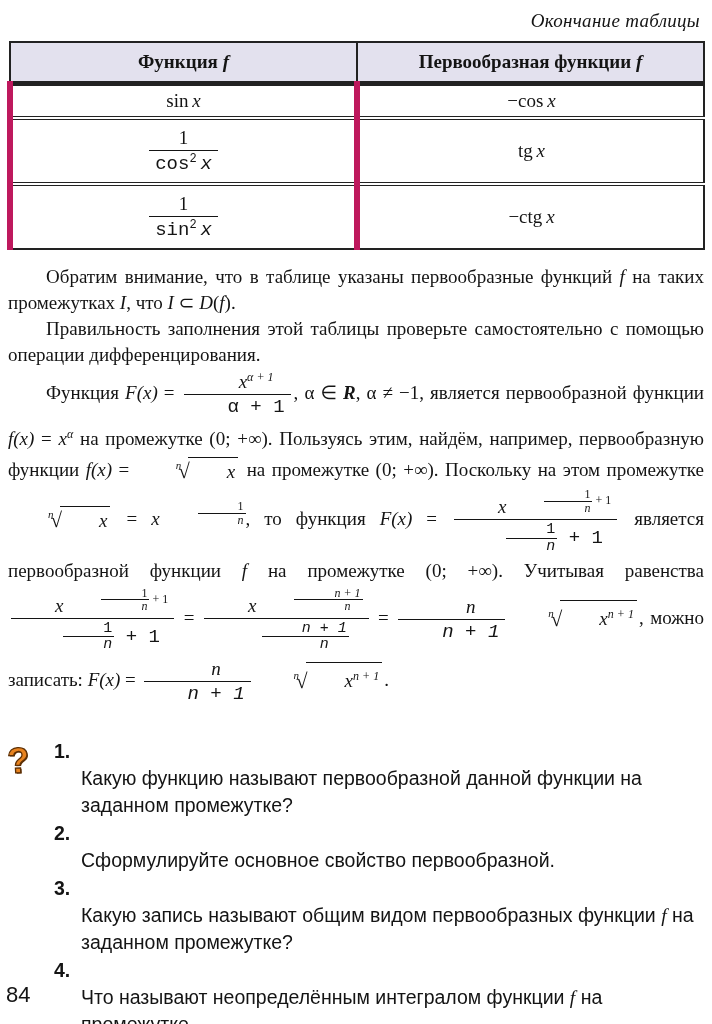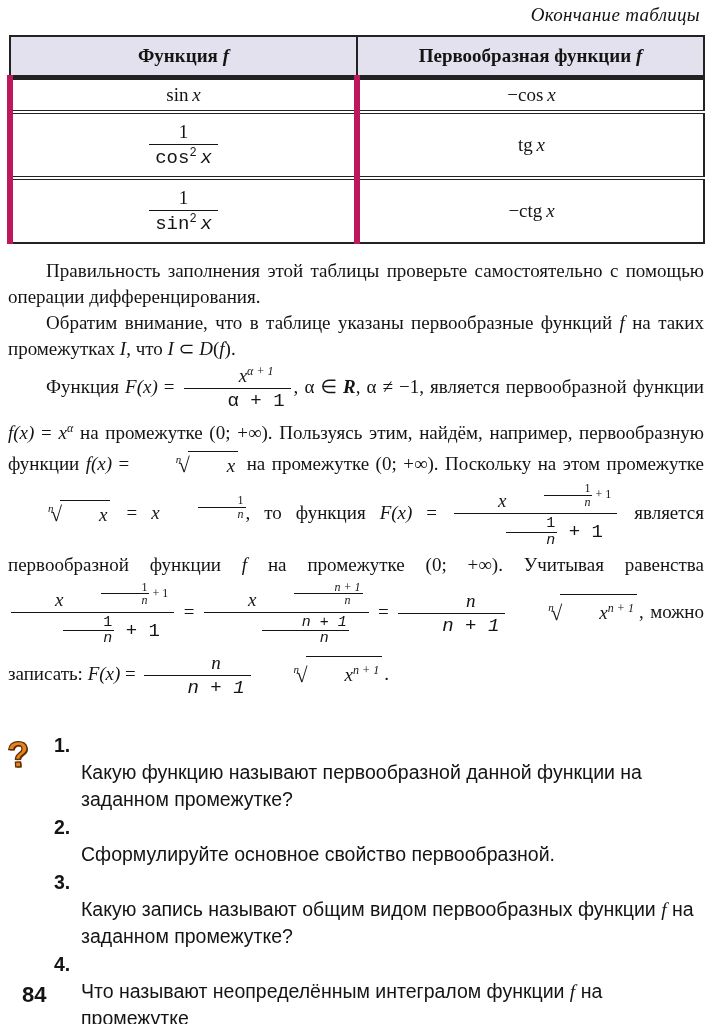--- a/index.html
+++ b/index.html
@@ -1,20 +1,20 @@
 <!DOCTYPE html>
 <html><head>
 <meta charset="utf-8">
 <style>
   html,body{margin:0;padding:0;background:#9e9e9e;}
   .page{position:relative;width:712px;height:1024px;background:#ffffff;
         font-family:"Liberation Serif",serif;color:#141414;overflow:hidden;}
   
   .running-head{text-align:right;font-style:italic;font-size:19px;
-                padding:4px 12px 9px 0;letter-spacing:0.3px;}
+                padding:10px 12px 9px 0;letter-spacing:0.3px;}
   
   table.antider{width:698px;margin:0 auto;border-collapse:collapse;
                 border:2.5px solid #222;font-size:19px;}
   table.antider th{background:#e3e1ee;font-weight:bold;font-size:19px;
                    padding:8px 4px;border-left:2px solid #222;border-right:2px solid #222;
                    border-bottom:5px solid #222;}
   table.antider td{text-align:center;padding:4px 12px;
                    border-left:6px solid #be185d;border-right:2px solid #222;
                    border-top:4px double #222;}
   .v{font-style:italic;}
@@ -43,22 +43,22 @@
   .questions{display:flex;margin:30px 10px 0 14px;font-family:"Liberation Sans",sans-serif;}
   .q-icon{width:40px;flex:0 0 40px;font-size:36px;font-weight:800;
           transform:rotate(-3deg);line-height:1;padding-top:4px;
           -webkit-text-stroke:1.3px #5c2f05;text-shadow:1px 1px 0 #5c2f05;}
   .q-list{flex:1;}
   .q-item{display:flex;font-size:19.5px;line-height:27px;margin-bottom:1px;}
   .q-num{flex:0 0 27px;font-weight:bold;}
   .q-text{flex:1;margin-top:27px;}
   .mathvar{font-family:"Liberation Serif",serif;font-style:italic;}
   
-  .page-number{position:absolute;left:22px;bottom:16px;
-               font-family:"Liberation Sans",sans-serif;font-weight:bold;font-size:22px;}
+  .page-number{position:absolute;left:6px;bottom:16px;
+               font-family:"Liberation Sans",sans-serif;font-weight:normal;font-size:22px;}
 </style>
 </head>
 <body>
 
 <div class="page">
 
   <div class="running-head">Окончание таблицы</div>
 
   <table class="antider">
     <thead>
@@ -77,22 +77,22 @@
         <td><span>tg</span> <span class="v">x</span></td>
       </tr>
       <tr>
         <td><span class="frac"><span class="num">1</span><span class="den"><span>sin</span><sup>2</sup> <span class="v">x</span></span></span></td>
         <td><span>−ctg</span> <span class="v">x</span></td>
       </tr>
     </tbody>
   </table>
 
   <div class="bodytext">
+    <p><span>Обратим внимание, что в таблице указаны первообразные функций </span><i class="v">f</i><span> на таких промежутках </span><i class="v">I</i><span>, что </span><i class="v">I</i><span> ⊂ </span><i class="v">D</i><span>(</span><i class="v">f</i><span>).</span></p>
     <p><span>Правильность заполнения этой таблицы проверьте самостоятельно с помощью операции дифференцирования.</span></p>
-    <p><span>Обратим внимание, что в таблице указаны первообразные функций </span><i class="v">f</i><span> на таких промежутках </span><i class="v">I</i><span>, что </span><i class="v">I</i><span> ⊂ </span><i class="v">D</i><span>(</span><i class="v">f</i><span>).</span></p>
     <p class="math"><span>Функция </span><i class="v">F(x)</i><span> = </span><span class="frac"><span class="num"><i class="v">x</i><sup class="v">α + 1</sup></span><span class="den">α + 1</span></span><span>,  α ∈ </span><span class="bv">R</span><span>, α ≠ −1, является первообразной функции </span><i class="v">f(x)</i><span> = </span><span><i class="v">x</i><sup class="v">α</sup></span><span> на промежутке (0; +∞). Пользуясь этим, найдём, например, первообразную функции </span><i class="v">f(x)</i><span> = </span><span class="root"><span class="idx">n</span><span class="sym">√</span><span class="rad"><i class="v">x</i></span></span><span> на промежутке (0; +∞). Поскольку на этом промежутке </span><span class="root"><span class="idx">n</span><span class="sym">√</span><span class="rad"><i class="v">x</i></span></span><span> = </span><span><i class="v">x</i><span class="exp"><span class="sfrac"><span class="n">1</span><span class="d v">n</span></span></span></span><span>, то функция </span><i class="v">F(x)</i><span> = </span><span class="frac"><span class="num"><i class="v">x</i><span class="exp"><span class="sfrac"><span class="n">1</span><span class="d v">n</span></span><span> + 1</span></span></span><span class="den"><span class="sfrac md"><span class="n">1</span><span class="d v">n</span></span><span> + 1</span></span></span><span> является первообразной функции </span><i class="v">f</i><span> на промежутке (0; +∞). Учитывая равенства </span><span class="frac"><span class="num"><i class="v">x</i><span class="exp"><span class="sfrac"><span class="n">1</span><span class="d v">n</span></span><span> + 1</span></span></span><span class="den"><span class="sfrac md"><span class="n">1</span><span class="d v">n</span></span><span> + 1</span></span></span><span> = </span><span class="frac"><span class="num"><i class="v">x</i><span class="exp"><span class="sfrac"><span class="n v">n + 1</span><span class="d v">n</span></span></span></span><span class="den"><span class="sfrac md"><span class="n v">n + 1</span><span class="d v">n</span></span></span></span><span> = </span><span class="frac"><span class="num v">n</span><span class="den v">n + 1</span></span><span class="root"><span class="idx">n</span><span class="sym">√</span><span class="rad"><i class="v">x</i><sup class="v">n + 1</sup></span></span><span>, можно записать: </span><i class="v">F(x)</i><span> = </span><span class="frac"><span class="num v">n</span><span class="den v">n + 1</span></span><span class="root"><span class="idx">n</span><span class="sym">√</span><span class="rad"><i class="v">x</i><sup class="v">n + 1</sup></span></span><span>.</span></p>
   </div>
 
   <div class="questions">
     <div class="q-icon" style="color:#e8831f">?</div>
     <div class="q-list">
       <div class="q-item">
           <span class="q-num">1.</span>
           <span class="q-text">Какую функцию называют первообразной данной функции на заданном промежутке?</span>
         </div>

